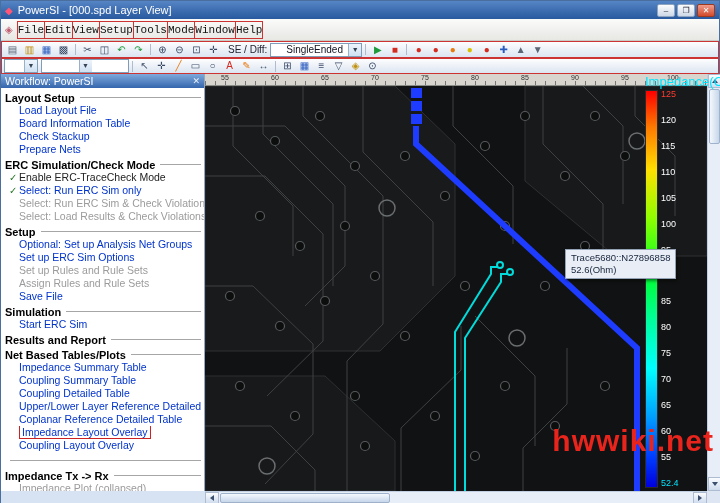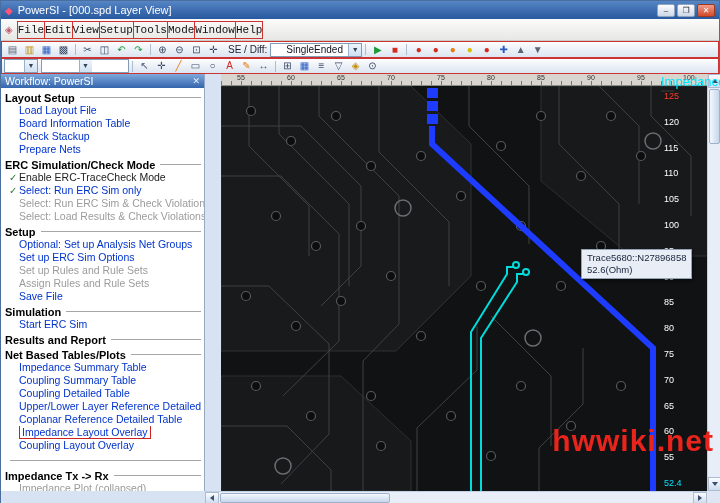--- a/index.html
+++ b/index.html
@@ -28,21 +28,21 @@
   .tb-icon { width:17px; height:14px; font-size:10px; line-height:14px; text-align:center; cursor:default; }
   .tb-sep { width:1px; height:11px; background:#aebccd; margin:0 3px; }
   .tb-label { font-size:10px; color:#223; margin:0 3px 0 6px; white-space:nowrap; }
   .combo { display:flex; align-items:center; background:#fff; border:1px solid #7f9db9; height:14px; font-size:10px; }
   .combo-value { padding:0 3px; white-space:nowrap; overflow:hidden; color:#112; }
   .combo-arrow { width:13px; height:12px; background:linear-gradient(#eef4fb,#cfe0f2); border-left:1px solid #9ab0c8; font-size:7px; text-align:center; line-height:12px; color:#345; }
   .ic-gray{color:#5a6576;} .ic-blue{color:#2a5cc0;} .ic-navy{color:#3a4a66;} .ic-green{color:#1d9a3a;}
   .ic-red{color:#d42a20;} .ic-orange{color:#e87b10;} .ic-yellow{color:#d8c000;} .ic-gold{color:#c09010;}
 
   
-  .main { position:absolute; top:73px; left:0; width:720px; height:417px; display:flex;gap:16px; }
+  .main { position:absolute; top:73px; left:0; width:720px; height:417px; display:flex; }
 
   
   .workflow { width:204px; background:#fff; border-right:1px solid #97a9c0; display:flex; flex-direction:column; }
   .wf-header { height:14px; background:linear-gradient(#7fa9dc,#3465ad); color:#fff; font-size:10.5px;
                display:flex; align-items:center; padding:0 4px; }
   .wf-header-title { flex:1; }
   .wf-close { font-size:9px; color:#e8eefa; }
   .wf-body { flex:1; overflow:hidden; padding:1px 0 0 4px; }
   .wf-section-header { display:flex; align-items:center; font-weight:bold; font-size:11px; color:#000;
                        margin-top:2px; height:13px; white-space:nowrap; }
@@ -59,21 +59,21 @@
   .canvas { position:relative; width:516px; height:417px; background:#101112; overflow:hidden; }
   .ruler { position:absolute; top:0; left:0; width:502px; height:12px; background:#d8d5ce; border-bottom:1px solid #8a8a86; }
   .ruler::after { content:""; position:absolute; bottom:0; left:0; right:0; height:4px;
                   background:repeating-linear-gradient(90deg,#777 0 1px,transparent 1px 10px); }
   .ruler-tick { position:absolute; top:0; font-size:7px; color:#333; }
   svg.board { position:absolute; top:12px; left:0; }
 
   
   .scale { position:absolute; left:440px; top:0; width:62px; height:414px; z-index:3; }
   .scale-title { color:#00e5ff; font-size:13px; white-space:nowrap; }
-  .scale-body { display:flex; height:398px; margin-top:1px;flex-direction:column; }
+  .scale-body { display:flex; height:398px; margin-top:1px; }
   .scale-bar { width:13px; border:1px solid #2a2a2a;
     background:linear-gradient(#ff0000 0%,#ff7800 9%,#ffe000 20%,#90ff00 32%,#00ff2a 46%,#00ff9d 58%,#00ffff 70%,#00a2ff 82%,#0040ff 92%,#0000dd 100%); }
   .scale-labels { flex:1; display:flex; flex-direction:column; justify-content:space-between; padding-left:3px; }
   .scale-label { color:#fff; font-size:9px; line-height:9px; }
   .scale-label.max { color:#ff3b30; }
   .scale-label.min { color:#00e5ff; }
 
   
   .tooltip { position:absolute; left:360px; top:175px; z-index:5; background:#e9eef6; border:1px solid #94a2b5;
              padding:2px 5px; font-size:9.5px; color:#16243a; line-height:12px; box-shadow:1px 2px 3px rgba(0,0,0,.45); white-space:nowrap; }

